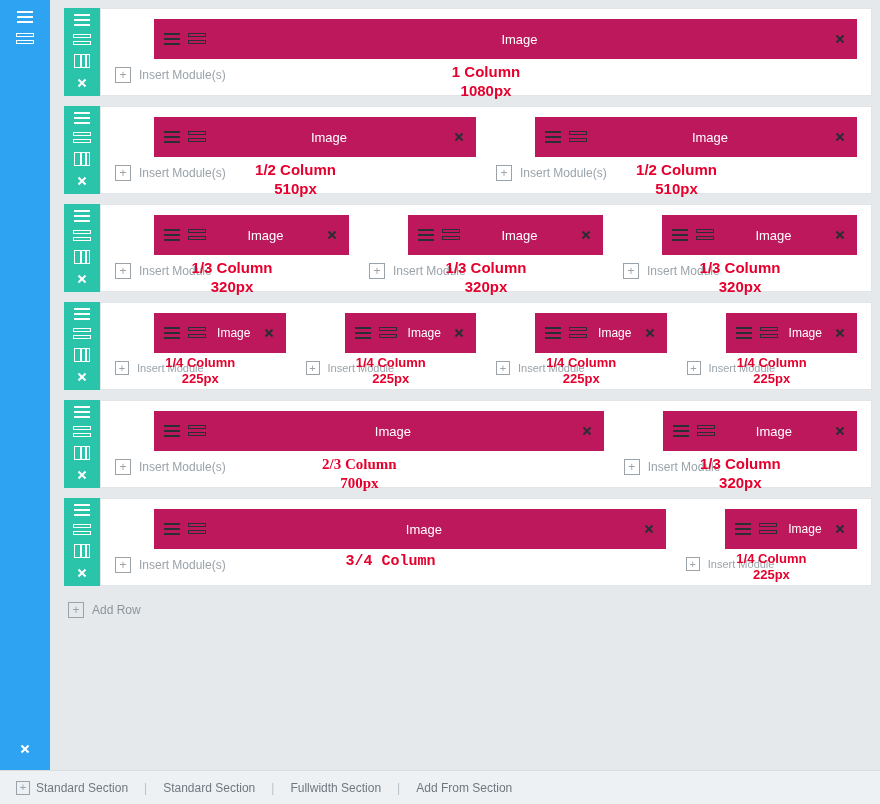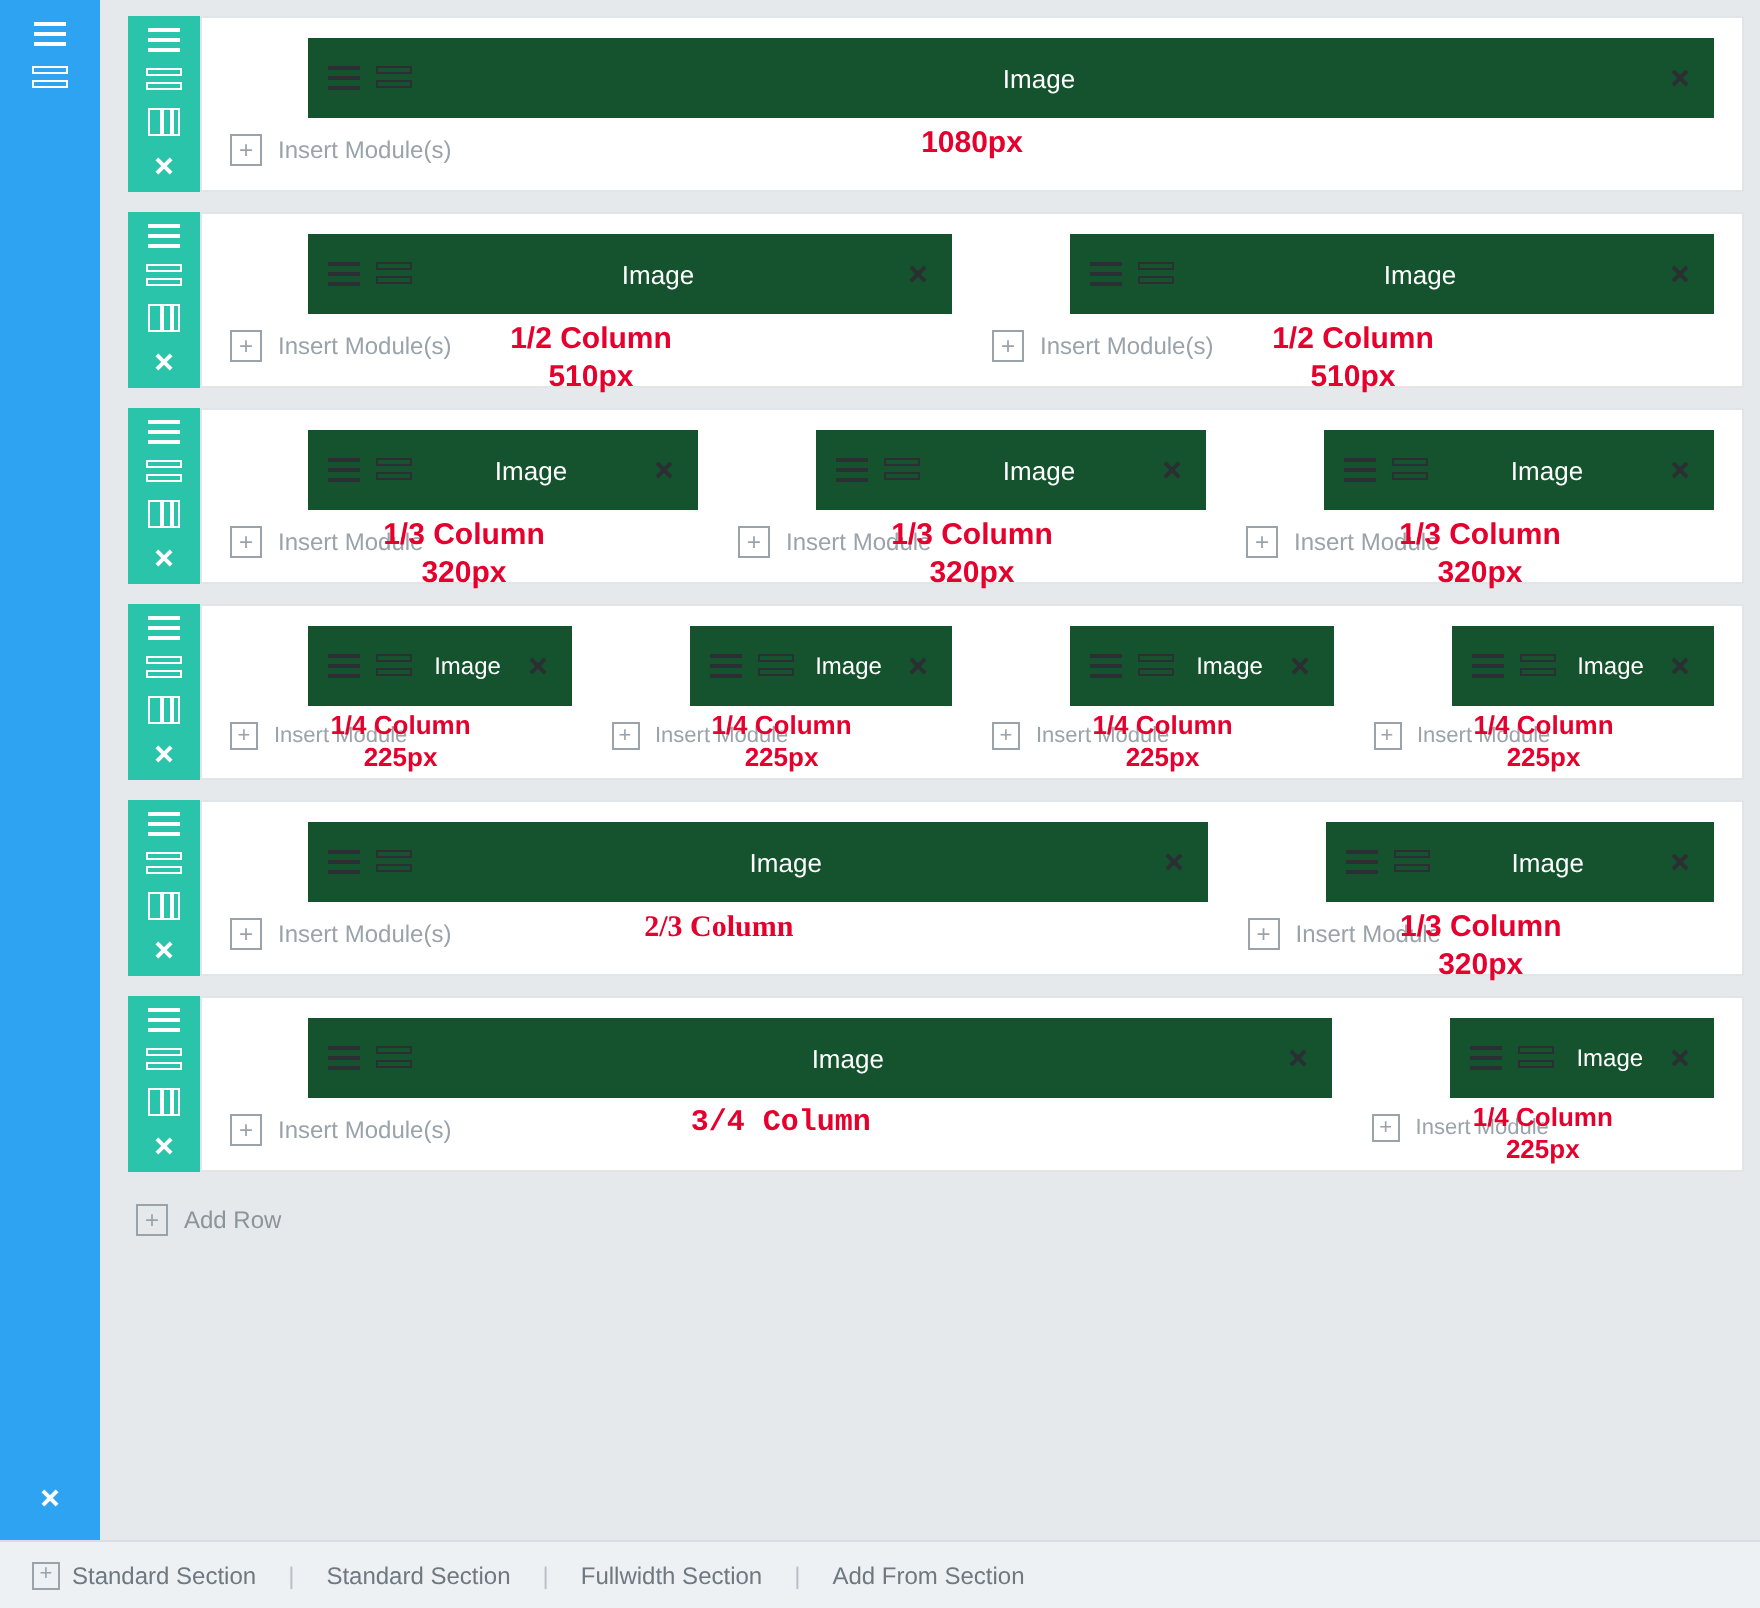--- a/index.html
+++ b/index.html
@@ -73,21 +73,21 @@
   
   .col.w1   { flex-basis: 100%; }
   .col.w1_2 { flex: 1 1 48%; }
   .col.w1_3 { flex: 1 1 31%; }
   .col.w2_3 { flex: 2 2 65%; }
   .col.w1_4 { flex: 1 1 23%; }
   .col.w3_4 { flex: 3 3 74%; }
 
   
   .module {
-    background: #14532d;
+    background: #be185d;
     height: 40px;
     display: flex;
     align-items: center;
     padding: 0 10px;
     color: #ececec;
     position: relative;
     margin-left: 39px;
   }
   .module .m-icons { display: flex; gap: 8px; align-items: center; }
   .module .m-label {
@@ -233,20 +233,21 @@
                 <span class="ico ico-rows" style="color:#2b2f33"></span>
               </div>
               <span class="m-label">Image</span>
               <span class="m-close ico ico-x"></span>
             </div>
             <div class="insert-module">
               <span class="plus-box">+</span>
               <span>Insert Module(s)</span>
             </div>
             <div class="annot" style="top:44px;">
+              <div>1 Column</div>
               <div>1080px</div>
             </div>
           </div>
         </div>
       </div>
     </div>
 
     <div class="section">
       <div class="green-rail">
         <span class="g-icon ico ico-hamb"></span>
@@ -465,20 +466,21 @@
               </div>
               <span class="m-label">Image</span>
               <span class="m-close ico ico-x"></span>
             </div>
             <div class="insert-module">
               <span class="plus-box">+</span>
               <span>Insert Module(s)</span>
             </div>
             <div class="annot" style="top:44px;font-family:Liberation Serif, serif;">
               <div>2/3 Column</div>
+              <div>700px</div>
             </div>
           </div>
           <div class="col w1_3">
             <div class="module">
               <div class="m-icons">
                 <span class="ico ico-hamb" style="color:#2b2f33"></span>
                 <span class="ico ico-rows" style="color:#2b2f33"></span>
               </div>
               <span class="m-label">Image</span>
               <span class="m-close ico ico-x"></span>

